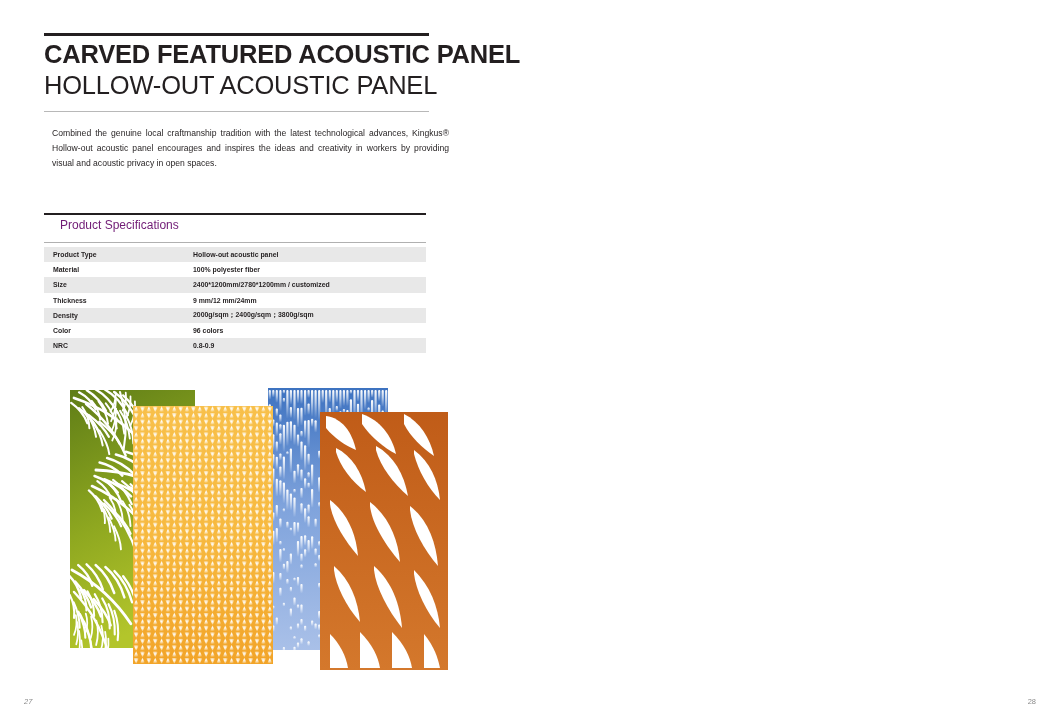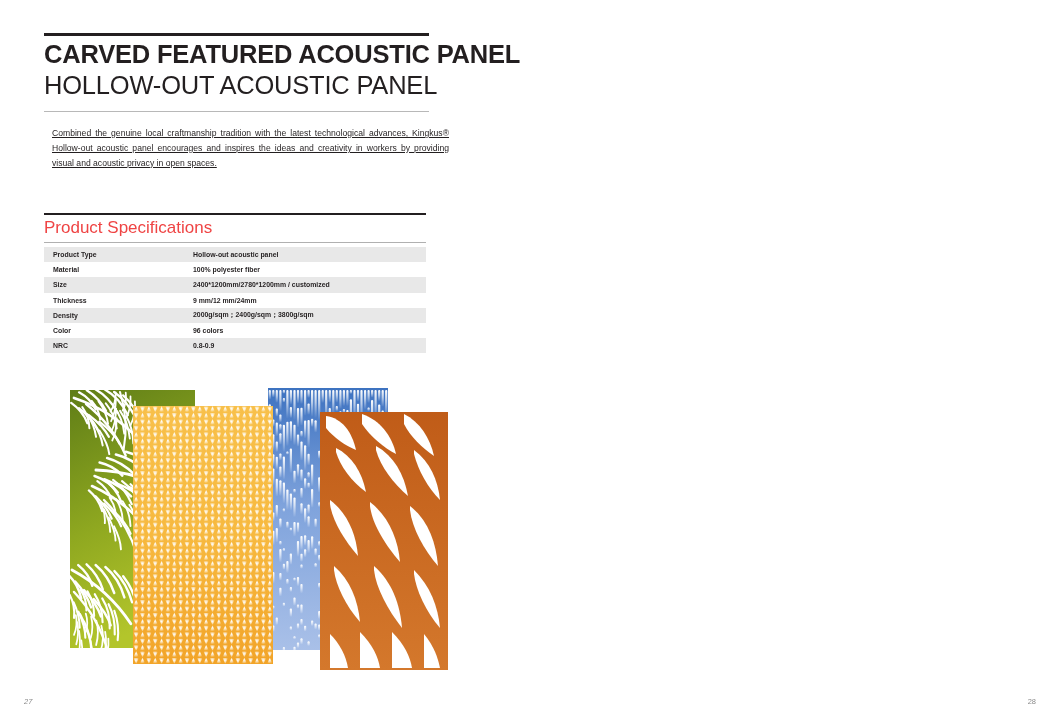--- a/index.html
+++ b/index.html
@@ -35,30 +35,30 @@
     white-space: nowrap;
   }
   .hdr-rule-bot {
     position: absolute; left: 44px; top: 111px;
     width: 385px; height: 1px; background: #b8b8b8;
   }
   .intro {
     position: absolute; left: 52px; top: 126px;
     width: 397px;
     font-size: 8.6px; line-height: 1.72;
-    text-align: justify; color: #231f20; text-decoration: underline;
+    text-align: justify; color: #231f20;
   }
 
   .spec-rule-top {
     position: absolute; left: 44px; top: 213px;
     width: 382px; height: 2px; background: #231f20;
   }
   .spec-title {
-    position: absolute; left: 44px; top: 218px;
-    font-size: 17px; font-weight: normal; color: #ef4444;
+    position: absolute; left: 60px; top: 218px;
+    font-size: 12px; font-weight: normal; color: #701a75;
   }
   .spec-rule-bot {
     position: absolute; left: 44px; top: 242px;
     width: 382px; height: 1px; background: #b0b0b0;
   }
   .spec-table {
     position: absolute; left: 44px; top: 247px;
     width: 382px; border-collapse: collapse;
   }
   .spec-table tr { height: 15.2px; }

